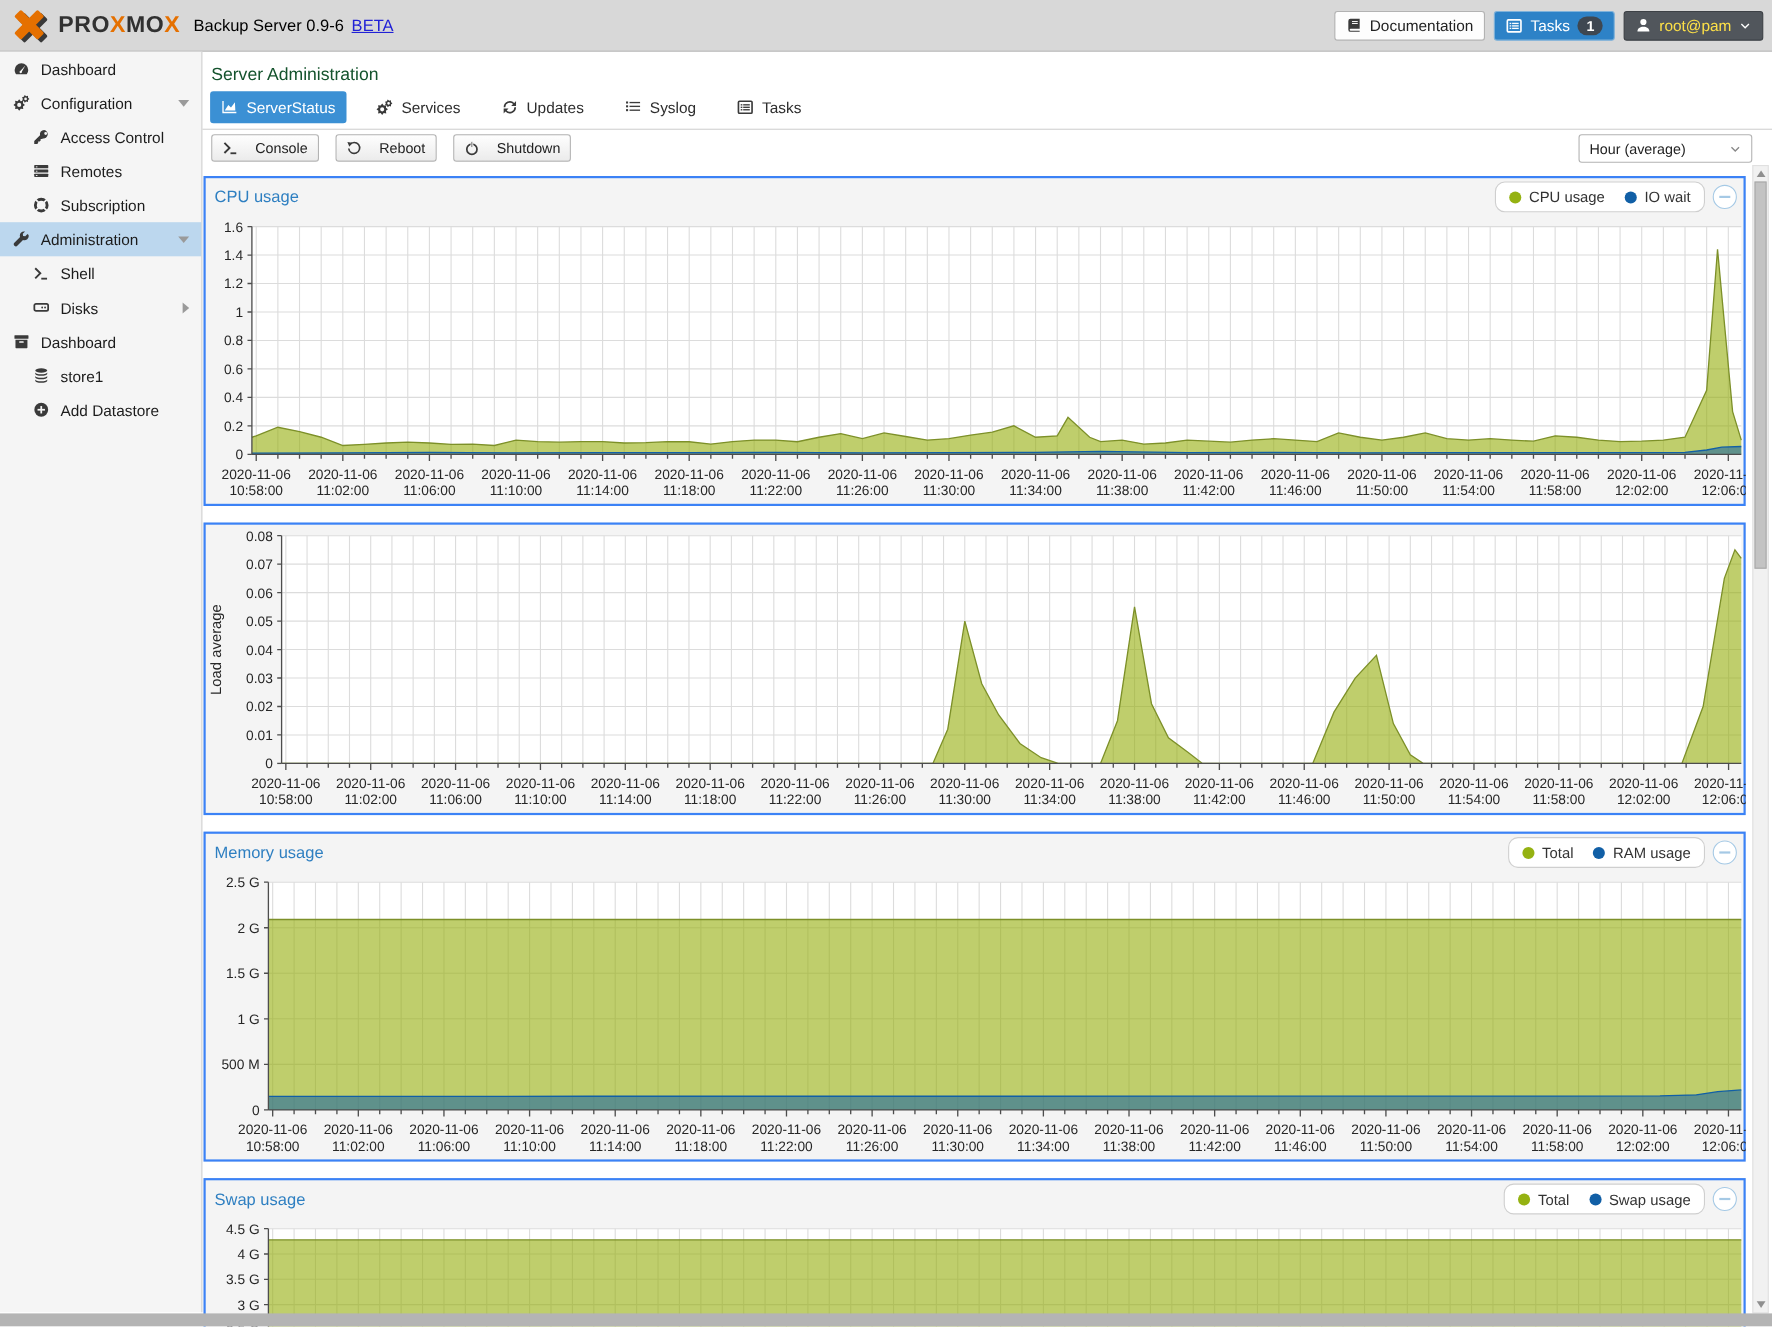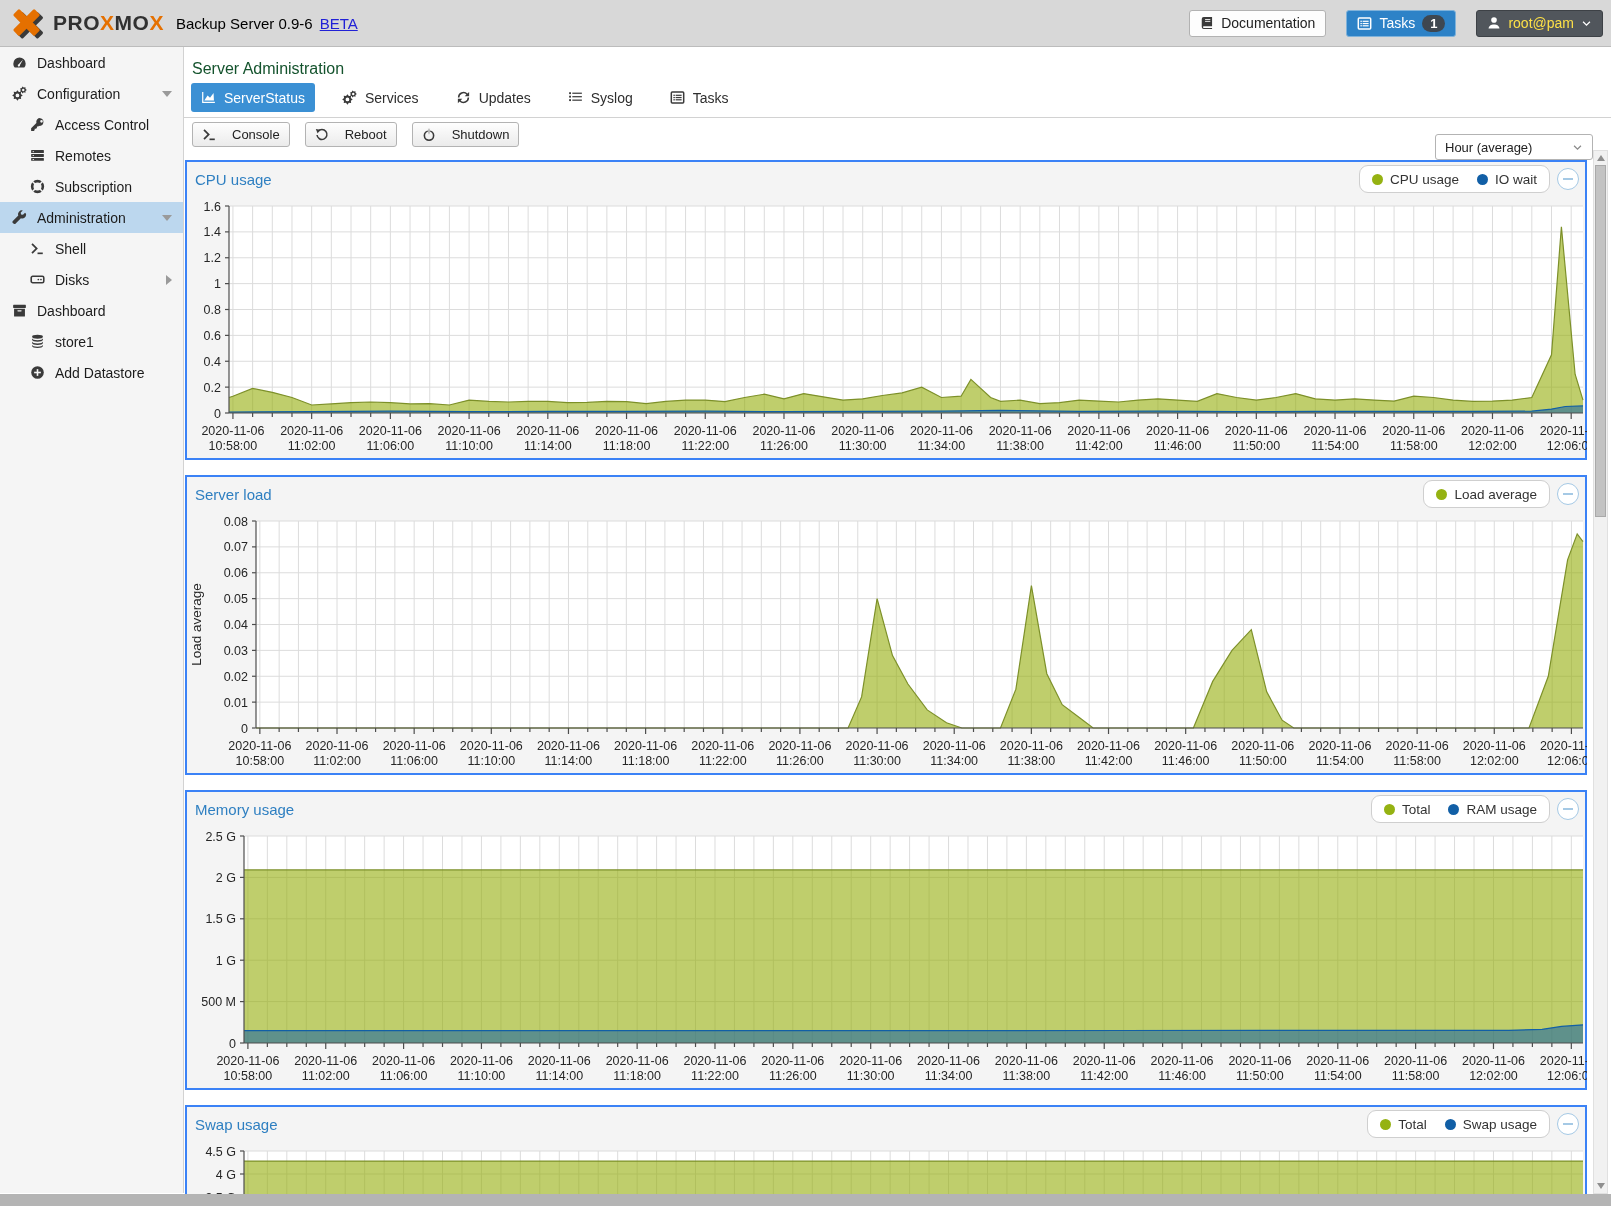--- a/index.html
+++ b/index.html
@@ -9,21 +9,21 @@
   .icon svg{display:block}
 
   
   .topbar{height:47px;background:#d8d8d8;border-bottom:1px solid #bcbcbc;display:flex;
           align-items:center;padding:0 8px;box-sizing:border-box}
   .logo{display:flex;align-items:center}
   .logo-text{font-size:21px;font-weight:bold;color:#313131;letter-spacing:.5px;margin-left:5px}
   .logo-text .x{color:#e57000}
   .subtitle{margin-left:12px;font-size:15px;color:#000}
   .beta{margin-left:7px;font-size:15px;color:#2121d6;text-decoration:underline;cursor:pointer}
-  .topbar-right{margin-left:auto;display:flex;gap:20px;align-items:center}
+  .topbar-right{margin-left:auto;display:flex;gap:8px;align-items:center}
   .tb-btn{height:27px;display:flex;align-items:center;gap:7px;padding:0 10px;border-radius:3px;
           font-size:14px;cursor:pointer;box-sizing:border-box}
   .btn-doc{background:#fdfdfd;border:1px solid #b2b2b2;color:#222}
   .btn-tasks{background:#2d82c7;border:1px solid #7fb2da;color:#fff}
   .btn-tasks .icon{color:#fff}
   .badge{background:#3e4751;border-radius:9px;padding:1px 8px;font-size:13px;font-weight:bold;color:#fff;line-height:15px}
   .btn-user{background:#51565c;border:1px solid #3d4146;color:#fde047}
   .btn-user .icon{color:#fff}
 
   
@@ -45,21 +45,21 @@
   .tabbar{display:flex;gap:17px;margin:3px 0 0 7px;height:29px;align-items:center}
   .tab{display:flex;align-items:center;gap:8px;height:29px;padding:0 10px;font-size:14px;color:#2e2e2e;
        border-radius:3px;cursor:pointer;background:transparent;border:none;font-family:inherit}
   .tab.active{background:#3b90d4;color:#fff}
   .tab.active .icon{color:#fff}
   .tab-sep{height:1px;background:#d2d2d2;margin-top:5px}
   .toolbar{position:relative;margin-top:4px;height:25px;display:flex;align-items:center;gap:15px;padding-left:8px}
   .tool-btn{height:25px;display:flex;align-items:center;gap:16px;padding:0 9px;font-family:inherit;
             background:linear-gradient(#fefefe,#ebebeb);border:1px solid #b3b3b3;border-radius:3px;
             font-size:13px;color:#222;cursor:pointer}
-  .timeframe{position:absolute;right:18px;top:12px;width:158px;height:26px;background:#fff;
+  .timeframe{position:absolute;right:18px;top:0;width:158px;height:26px;background:#fff;
              border:1px solid #b3b3b3;border-radius:3px;display:flex;align-items:center;
              justify-content:space-between;padding:0 9px;font-size:13px;color:#222;
              box-sizing:border-box;cursor:pointer}
   .timeframe .icon{color:#8a8a8a}
 
   
   .content{padding:13px 0 0 1px}
   .panel{width:1402px;background:#f4f4f4;border:2px solid #3b82f6;margin-bottom:15px;box-sizing:border-box}
   .panel-header{height:34px;display:flex;align-items:center;padding:0 6px 0 8px}
   .panel-title{font-size:15px;color:#2e7fc1}
@@ -595,34 +595,20 @@
             <text x="1148.029069767442" y="254" text-anchor="middle" font-size="12.5" fill="#262626">11:54:00</text>
             <text x="1226.7500000000002" y="239" text-anchor="middle" font-size="12.5" fill="#262626">2020-11-06</text>
             <text x="1226.7500000000002" y="254" text-anchor="middle" font-size="12.5" fill="#262626">11:58:00</text>
             <text x="1305.4709302325582" y="239" text-anchor="middle" font-size="12.5" fill="#262626">2020-11-06</text>
             <text x="1305.4709302325582" y="254" text-anchor="middle" font-size="12.5" fill="#262626">12:02:00</text>
             <text x="1384.1918604651164" y="239" text-anchor="middle" font-size="12.5" fill="#262626">2020-11-06</text>
             <text x="1384.1918604651164" y="254" text-anchor="middle" font-size="12.5" fill="#262626">12:06:00</text>
           </svg>
         </section>
         <section class="panel">
-          <div class="panel-header">
-            <span class="panel-title">Server load</span>
-            <div class="panel-tools">
-              <div class="legend-box">
-                <span class="legend-item">
-                  <span class="legend-dot" style="background: rgb(149, 178, 18);"></span>
-                  <span>Load average</span>
-                </span>
-              </div>
-              <button class="collapse-btn">
-                <i></i>
-              </button>
-            </div>
-          </div>
           <svg class="chart" width="1400" height="262" viewBox="0 0 1400 262">
             <rect x="69" y="10" width="1327" height="207" fill="#ffffff"></rect>
             <line x1="69" y1="191.125" x2="1396" y2="191.125" stroke="#dcdcdc" stroke-width="1"></line>
             <line x1="69" y1="165.25" x2="1396" y2="165.25" stroke="#dcdcdc" stroke-width="1"></line>
             <line x1="69" y1="139.375" x2="1396" y2="139.375" stroke="#dcdcdc" stroke-width="1"></line>
             <line x1="69" y1="113.5" x2="1396" y2="113.5" stroke="#dcdcdc" stroke-width="1"></line>
             <line x1="69" y1="87.625" x2="1396" y2="87.625" stroke="#dcdcdc" stroke-width="1"></line>
             <line x1="69" y1="61.75" x2="1396" y2="61.75" stroke="#dcdcdc" stroke-width="1"></line>
             <line x1="69" y1="35.87499999999997" x2="1396" y2="35.87499999999997" stroke="#dcdcdc" stroke-width="1"></line>
             <line x1="69" y1="10" x2="1396" y2="10" stroke="#dcdcdc" stroke-width="1"></line>

